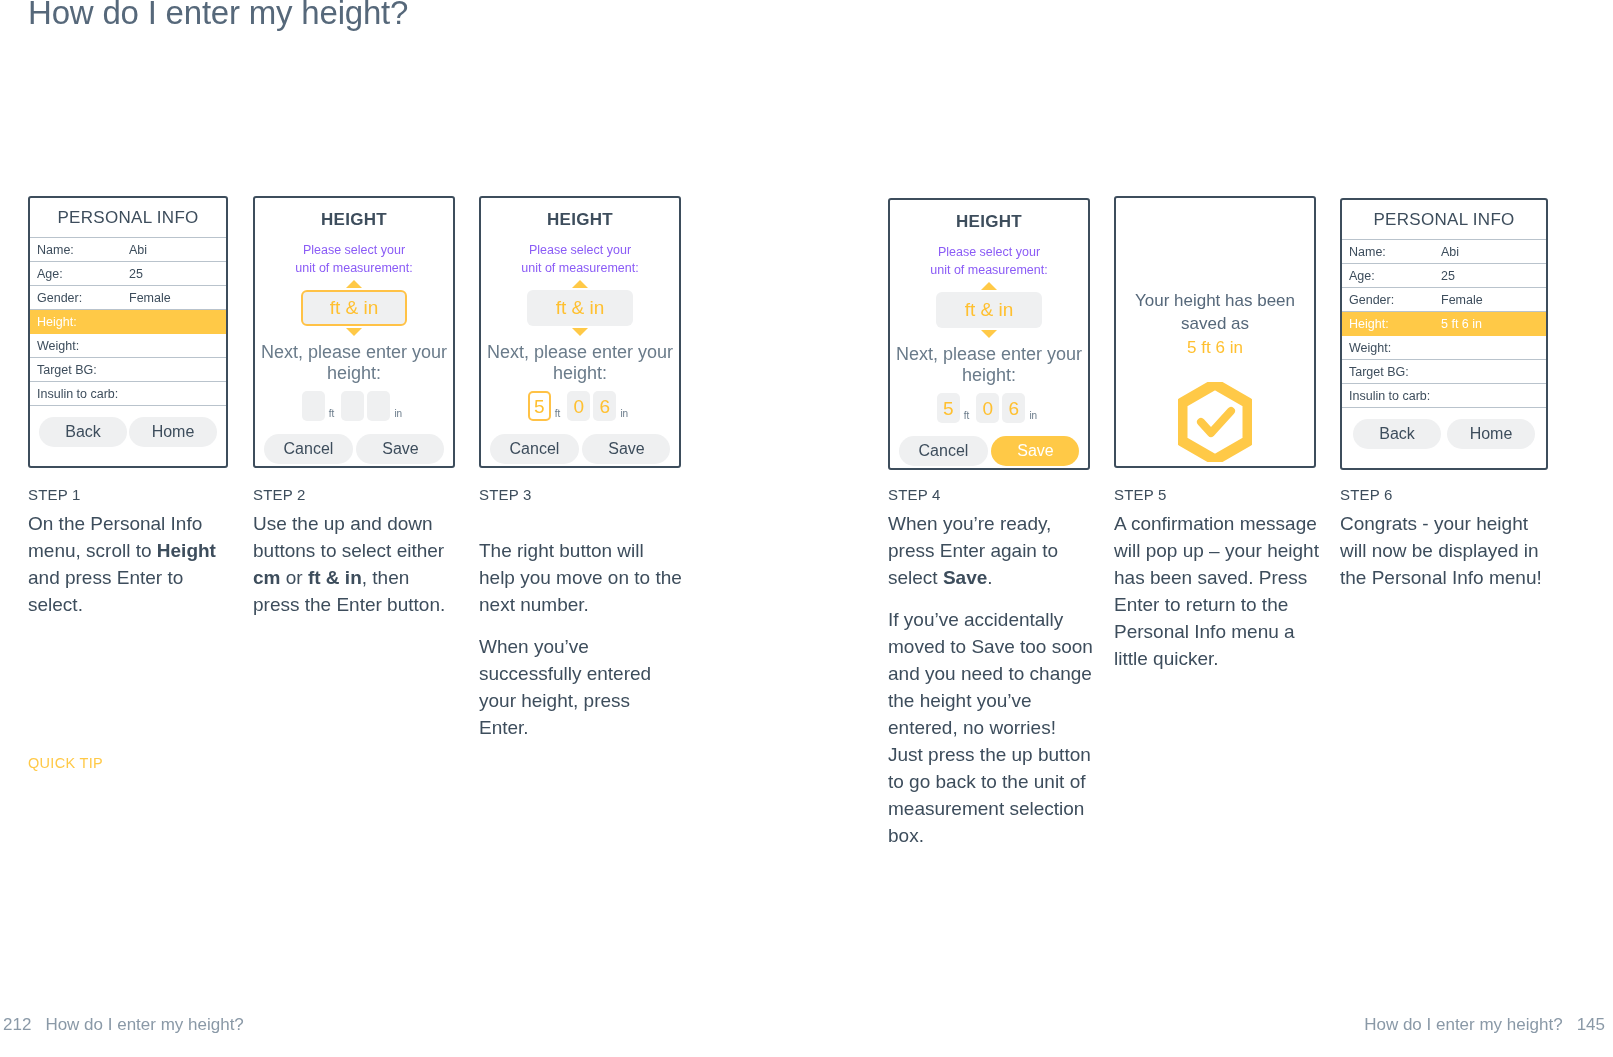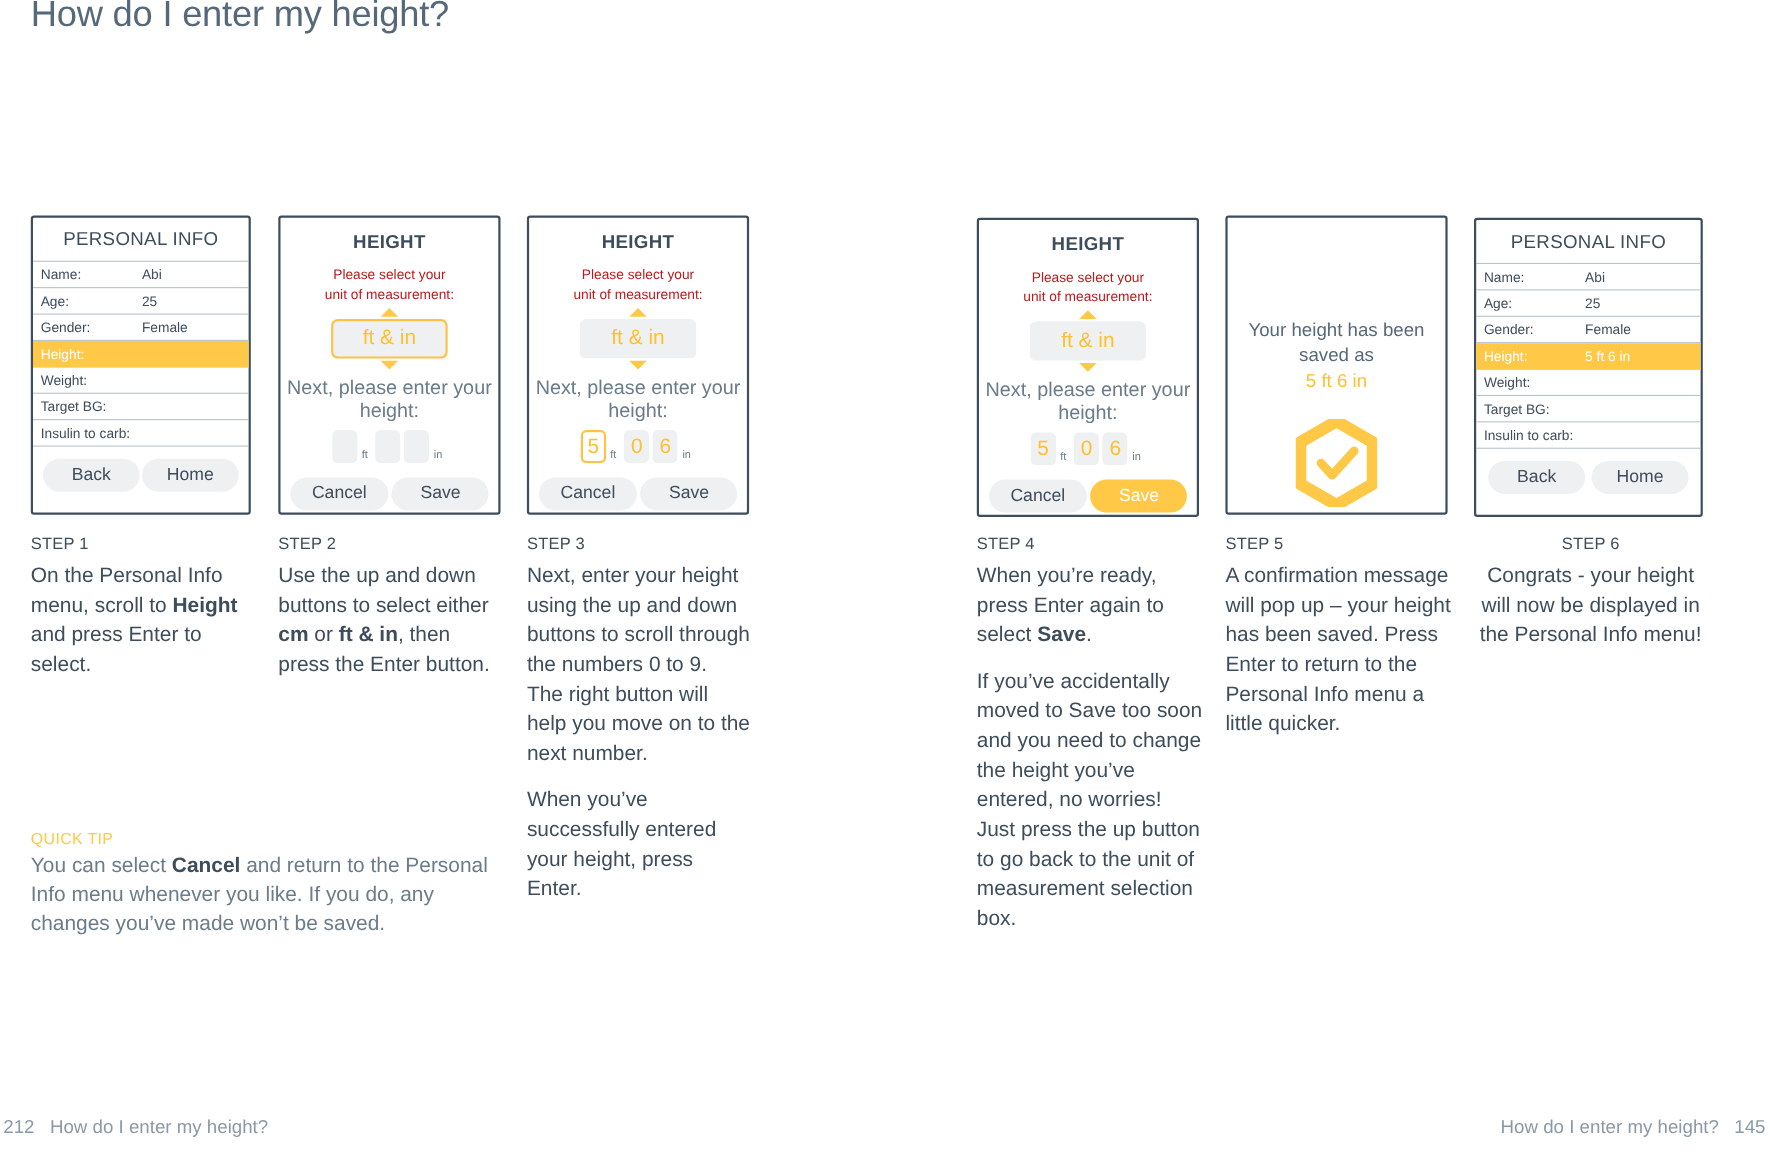--- a/index.html
+++ b/index.html
@@ -87,21 +87,21 @@
     text-align: center;
     font-size: 17px;
     font-weight: 700;
     color: #3d4d5c;
     letter-spacing: 0.3px;
     padding: 12px 0 2px 0;
   }
   .h-sub {
     text-align: center;
     font-size: 12.5px;
-    color: #b91c1c;
+    color: #8b5cf6;
     line-height: 1.45;
     padding: 9px 6px 0 6px;
   }
   .unit-wrap {
     display: flex;
     flex-direction: column;
     align-items: center;
     margin-top: 3px;
   }
   .caret {
@@ -411,41 +411,40 @@
     <div class="step-body"><span>On the Personal Info menu, scroll to </span><b>Height</b><span> and press Enter to select.</span></div>
   </div>
 
   <div class="step" style="left:253px; top:486px; width:205px;">
     <div class="step-label">STEP 2</div>
     <div class="step-body"><span>Use the up and down buttons to select either </span><b>cm</b><span> or </span><b>ft &amp; in</b><span>, then press the Enter button.</span></div>
   </div>
 
   <div class="step" style="left:479px; top:486px; width:205px;">
     <div class="step-label">STEP 3</div>
-    <div class="step-body"><span>Next, enter your height using the up and down buttons to scroll through the numbers 0 to 9.</span><br><span>The right button will help you move on to the next number.</span><span class="gap"></span><span>When you’ve successfully entered your height, press Enter.</span></div>
+    <div class="step-body"><br><span>The right button will help you move on to the next number.</span><span class="gap"></span><span>When you’ve successfully entered your height, press Enter.</span></div>
   </div>
 
   <div class="step" style="left:888px; top:486px; width:205px;">
     <div class="step-label">STEP 4</div>
     <div class="step-body"><span>When you’re ready, press Enter again to select </span><b>Save</b><span>.</span><span class="gap"></span><span>If you’ve accidentally moved to Save too soon and you need to change the height you’ve entered, no worries! Just press the up button to go back to the unit of measurement selection box.</span></div>
   </div>
 
   <div class="step" style="left:1114px; top:486px; width:208px;">
     <div class="step-label">STEP 5</div>
     <div class="step-body"><span>A confirmation message will pop up – your height has been saved. Press Enter to return to the Personal Info menu a little quicker.</span></div>
   </div>
 
-  <div class="step" style="left:1340px; top:486px; width:212px;text-align:center;">
+  <div class="step" style="left:1340px; top:486px; width:212px;">
     <div class="step-label">STEP 6</div>
     <div class="step-body"><span>Congrats - your height will now be displayed in the Personal Info menu!</span></div>
   </div>
 
   <div class="quicktip">
     <div class="qt-label">QUICK TIP</div>
-    <div class="qt-body"><span>You can select </span><b>Cancel</b><span> and return to the Personal Info menu whenever you like. If you do, any changes you’ve made won’t be saved.</span></div>
   </div>
 
   <div class="footer-left">
     <span class="num">212</span><span>How do I enter my height?</span>
   </div>
   <div class="footer-right">
     <span>How do I enter my height?</span><span class="num">145</span>
   </div>
 
 </div>

